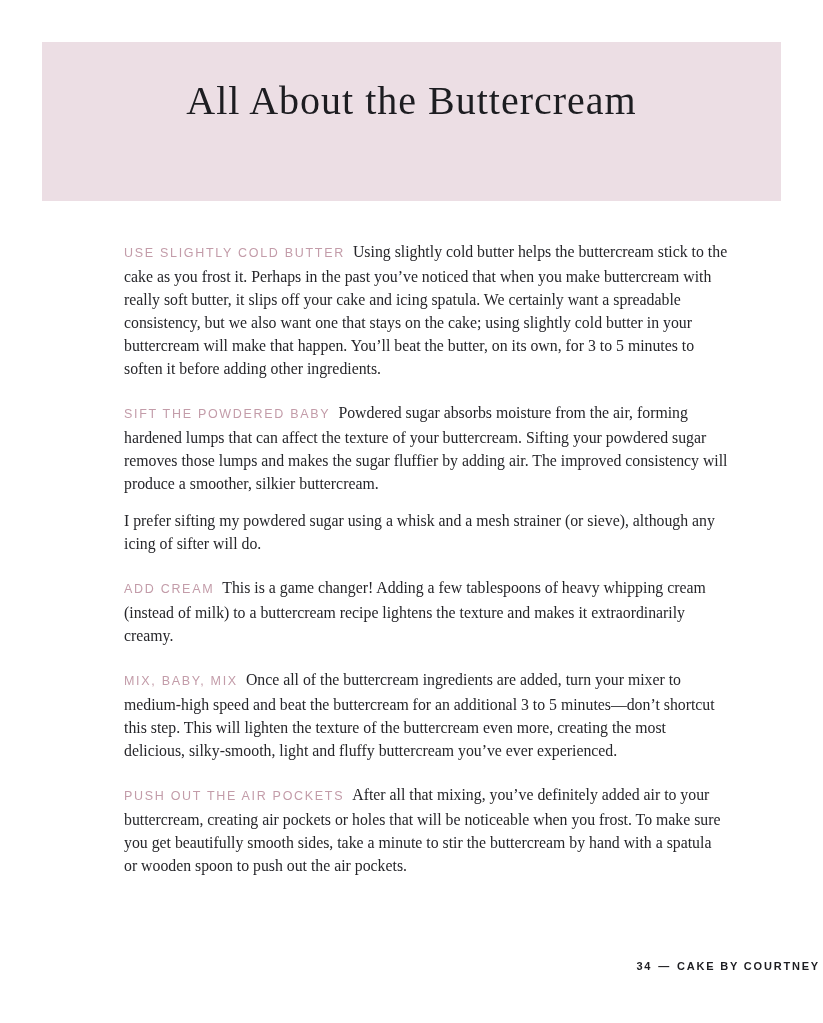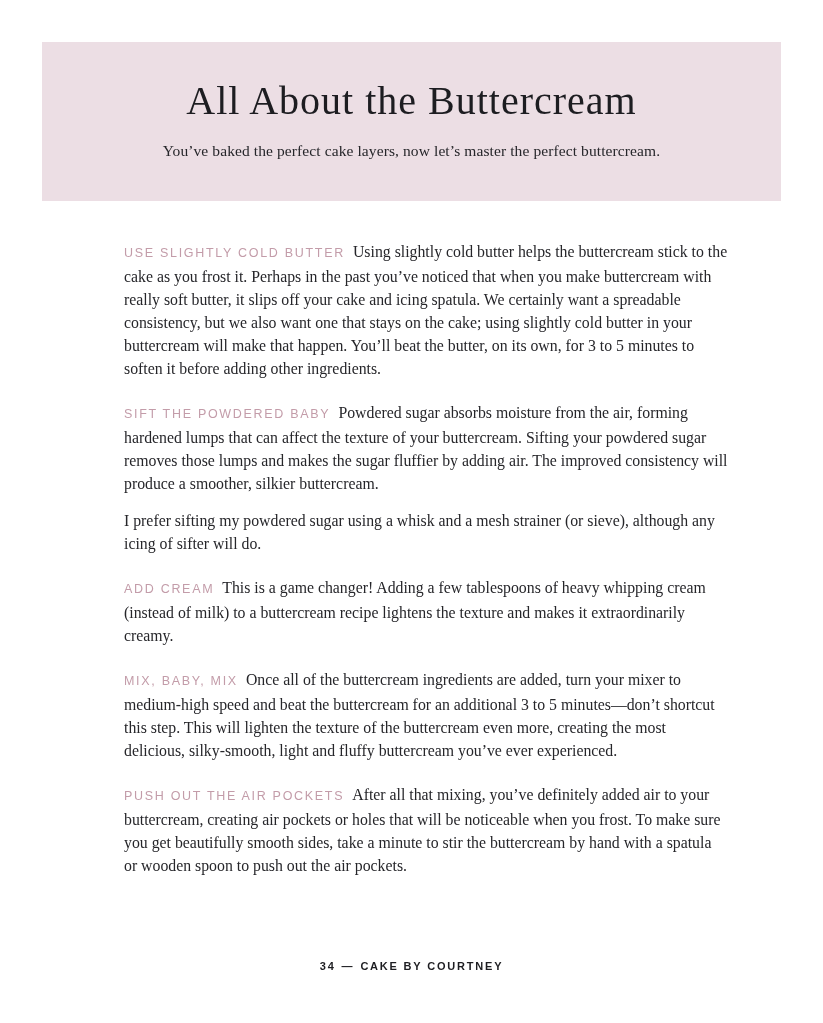--- a/index.html
+++ b/index.html
@@ -64,37 +64,36 @@
     color: #c39ca9;
     margin-right: 8px;
     white-space: nowrap;
   }
   
   .footer {
     position: absolute;
     left: 0;
     top: 960px;
     width: 100%;
-    text-align: center;
+    text-align: right;
     font-family: "Liberation Sans", sans-serif;
     font-size: 11px;
     font-weight: bold;
     letter-spacing: 1.8px;
     color: #1d1d21;
   }
   .footer span { margin: 0 3px; }
 </style>
 </head>
 <body>
 
 <div class="page">
 
   <div class="header-box">
     <div class="page-title">All About the Buttercream</div>
-    <div class="page-subtitle">You’ve baked the perfect cake layers, now let’s master the perfect buttercream.</div>
   </div>
 
   <div class="content">
 
     <p><span class="run-in">USE SLIGHTLY COLD BUTTER</span><span>Using slightly cold butter helps the buttercream stick to the cake as you frost it. Perhaps in the past you’ve noticed that when you make buttercream with really soft butter, it slips off your cake and icing spatula. We certainly want a spreadable consistency, but we also want one that stays on the cake; using slightly cold butter in your buttercream will make that happen. You’ll beat the butter, on its own, for 3 to 5 minutes to soften it before adding other ingredients.</span></p>
 
     <p><span class="run-in">SIFT THE POWDERED BABY</span><span>Powdered sugar absorbs moisture from the air, forming hardened lumps that can affect the texture of your buttercream. Sifting your powdered sugar removes those lumps and makes the sugar fluffier by adding air. The improved consistency will produce a smoother, silkier buttercream.</span></p>
 
     <p class="continuation">I prefer sifting my powdered sugar using a whisk and a mesh strainer (or sieve), although any icing of sifter will do.</p>
 

